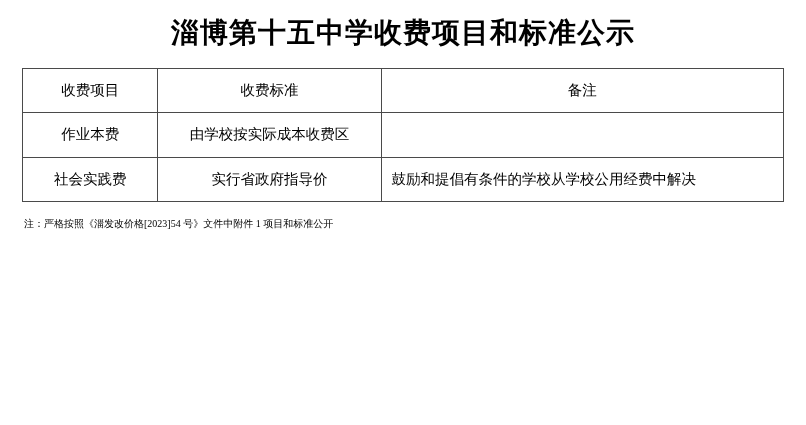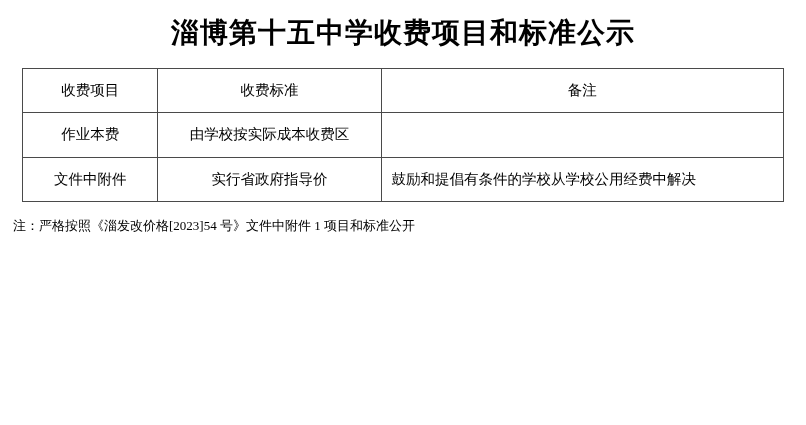--- a/index.html
+++ b/index.html
@@ -49,23 +49,23 @@
   .col-item  { width: 16.5%; text-align: center; margin-left: 33px; }
   .col-std   { width: 29%;  text-align: center; }
   .col-note  { width: 54.5%; text-align: left; }
   thead td, .header-row td {
     text-align: center;
     font-size: 15.5px;
   }
   .header-row td.col-note { text-align: center; }
   .row-tall td { padding-top: 12px; padding-bottom: 12px; }
   .note-line {
-    padding: 0 13px;
+    padding: 0 24px;
     margin-top: 14px;
-    font-size: 13px;
+    font-size: 10px;
     line-height: 1.6;
   }
 </style>
 </head>
 <body>
 
 <div class="page">
 
   <div class="doc-title">淄博第十五中学收费项目和标准公示</div>
 
@@ -76,21 +76,21 @@
           <td class="col-item">收费项目</td>
           <td class="col-std">收费标准</td>
           <td class="col-note">备注</td>
         </tr>
         <tr>
           <td class="col-item">作业本费</td>
           <td class="col-std">由学校按实际成本收费区</td>
           <td class="col-note"></td>
         </tr>
         <tr>
-          <td class="col-item">文件中附件</td>
+          <td class="col-item">社会实践费</td>
           <td class="col-std">实行省政府指导价</td>
           <td class="col-note">鼓励和提倡有条件的学校从学校公用经费中解决</td>
         </tr>
       </tbody>
     </table>
   </div>
 
   <div class="note-line">注：严格按照《淄发改价格[2023]54 号》文件中附件 1 项目和标准公开</div>
 
 </div>

